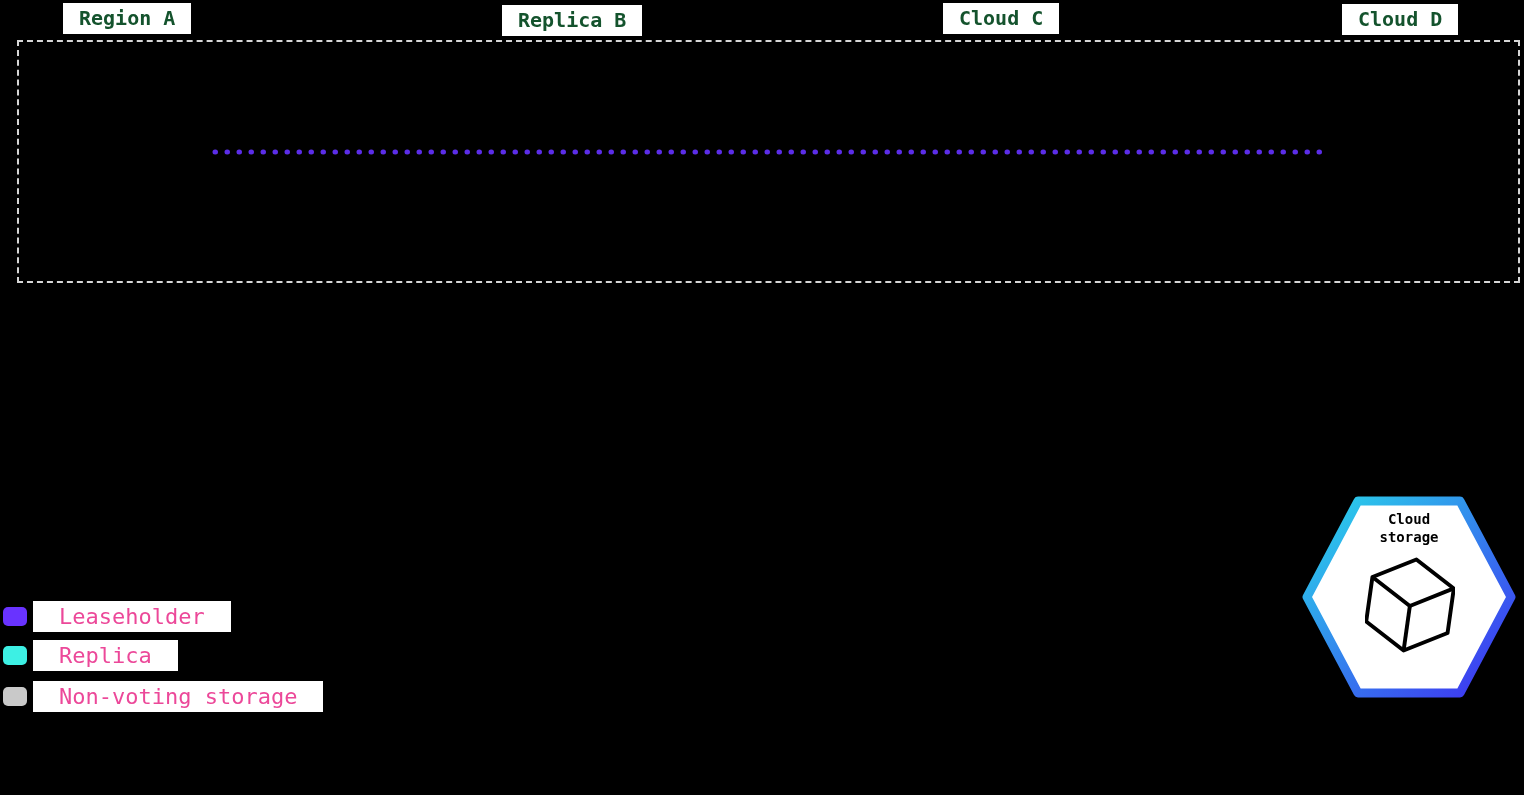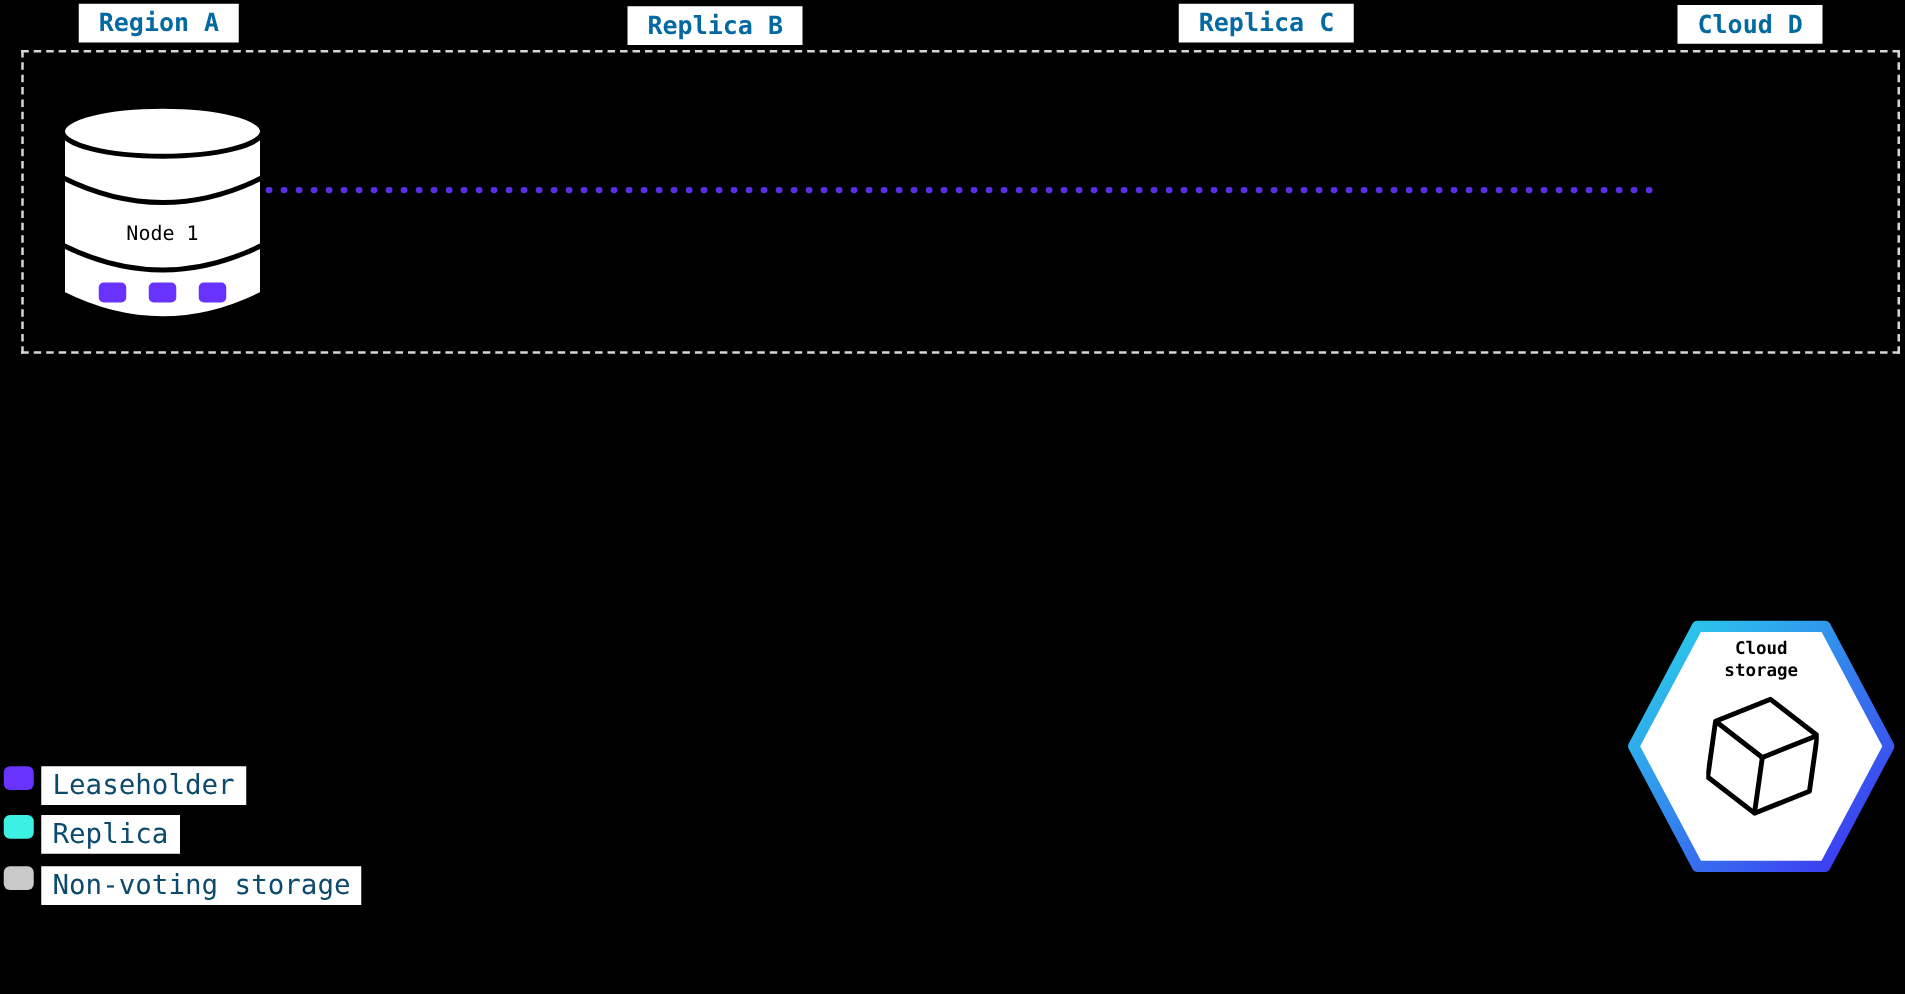--- a/index.html
+++ b/index.html
@@ -1,20 +1,20 @@
 <!DOCTYPE html>
 <html><head>
 <meta charset="utf-8">
 <style>
   html,body{margin:0;padding:0;background:#000;}
   .canvas{position:relative;width:1524px;height:795px;background:#000;overflow:hidden;
           font-family:"DejaVu Sans Mono",monospace;}
 
   
-  .region-label{position:absolute;background:#fff;color:#0369a1;font-weight:bold;
+  .region-label{position:absolute;background:#fff;color:#14532d;font-weight:bold;
                 font-size:20px;line-height:1.15;padding:4px 16px;z-index:3;white-space:nowrap;}
   .rl-a{left:63px;top:3px}
   .rl-b{left:502px;top:5px}
   .rl-c{left:943px;top:3px}
   .rl-d{left:1342px;top:4px}
 
   
   .boundary{position:absolute;left:17px;top:40px;width:1499px;height:239px;
             border:2px dashed #d6d6d6;z-index:0;}
 
@@ -34,51 +34,39 @@
   .cloud{position:absolute;left:1300px;top:494px;width:218px;height:206px;z-index:2;text-decoration:underline;}
   .cloud-label{position:absolute;left:0;right:0;top:16px;margin:0 auto;width:94px;
                text-align:center;font-weight:bold;font-size:14px;line-height:1.3;color:#000;}
   .cube-svg{position:absolute;left:65px;top:62px;}
 
   
   .legend-row{position:absolute;display:flex;align-items:center;gap:5px;z-index:3;}
   .lg-1{left:2px;top:601px}
   .lg-2{left:2px;top:640px}
   .lg-3{left:2px;top:681px}
-  .legend-label{background:#fff;color:#0c4a6e;font-size:22px;line-height:1.15;
-                padding:3px 9px;white-space:nowrap;margin-top:12px;}
+  .legend-label{background:#fff;color:#ec4899;font-size:22px;line-height:1.15;
+                padding:3px 26px;white-space:nowrap;}
 </style>
 </head>
 <body>
 
 <div class="canvas">
 
   <div class="region-label rl-a">Region A</div>
   <div class="region-label rl-b">Replica B</div>
-  <div class="region-label rl-c">Replica C</div>
+  <div class="region-label rl-c">Cloud C</div>
   <div class="region-label rl-d">Cloud D</div>
 
   <div class="boundary"></div>
 
   <svg class="link-svg" width="1120" height="12">
     <line x1="3" y1="6" x2="1117" y2="6" stroke-width="5" stroke-linecap="round" stroke-dasharray="0.5 11.5" stroke="#5b2de8"></line>
   </svg>
 
-  <div class="node n-1">
-    <svg viewBox="0 0 164 180" width="164" height="180">
-      <path d="M2 25 L2 155 Q82 195 162 155 L162 25 Z" fill="#ffffff" stroke="#000000" stroke-width="4"></path>
-      <path d="M2 62 Q82 102 162 62" fill="none" stroke="#000000" stroke-width="4"></path>
-      <path d="M2 116 Q82 156 162 116" fill="none" stroke="#000000" stroke-width="4"></path>
-      <ellipse cx="82" cy="25" rx="80" ry="20" fill="#ffffff" stroke="#000000" stroke-width="4"></ellipse>
-      <text x="82" y="112" text-anchor="middle" font-size="16" fill="#000000">Node 1</text>
-      <rect x="31" y="146" width="22" height="16" rx="4" fill="#6933ff"></rect>
-      <rect x="71" y="146" width="22" height="16" rx="4" fill="#6933ff"></rect>
-      <rect x="111" y="146" width="22" height="16" rx="4" fill="#6933ff"></rect>
-    </svg>
-  </div>
 
 
 
 
   <div class="cloud">
     <svg viewBox="0 0 218 206" width="218" height="206">
       <defs>
         <linearGradient id="hexGrad" x1="0" y1="0" x2="1" y2="1">
           <stop offset="0" stop-color="#29d8e9"></stop>
           <stop offset="1" stop-color="#3f2cf2"></stop>

